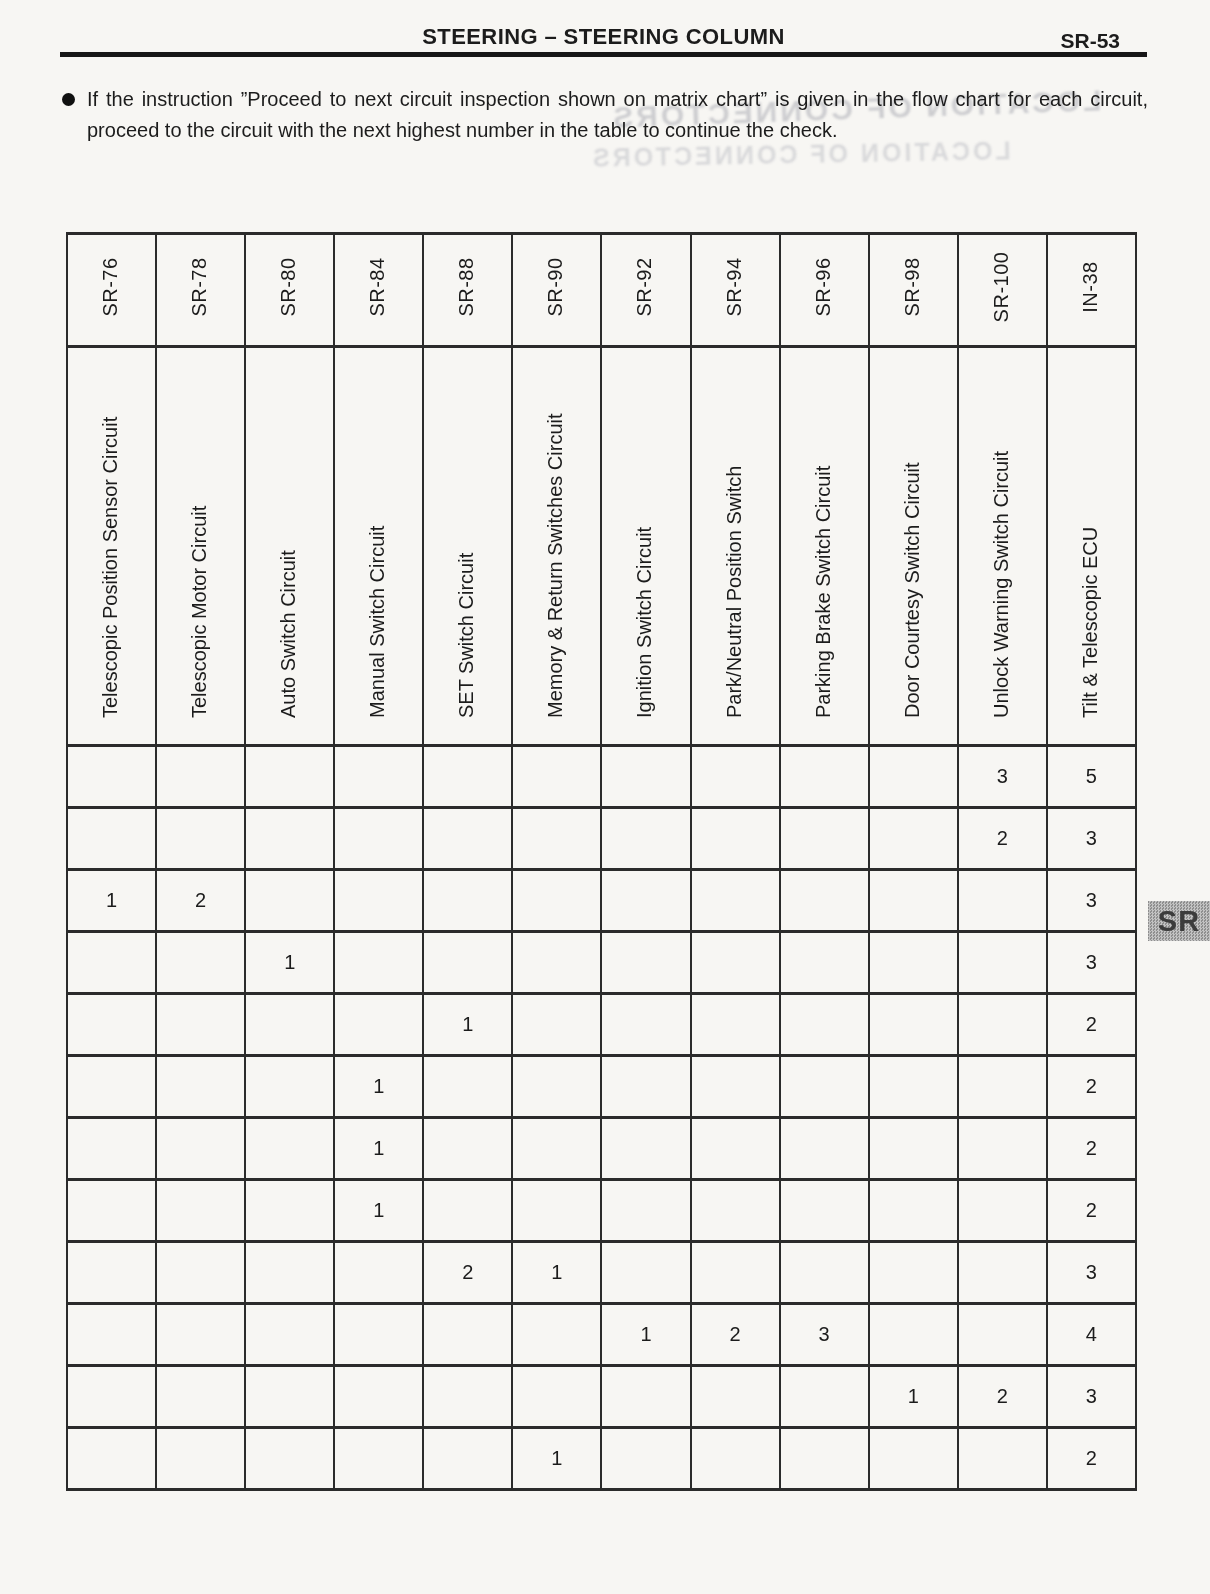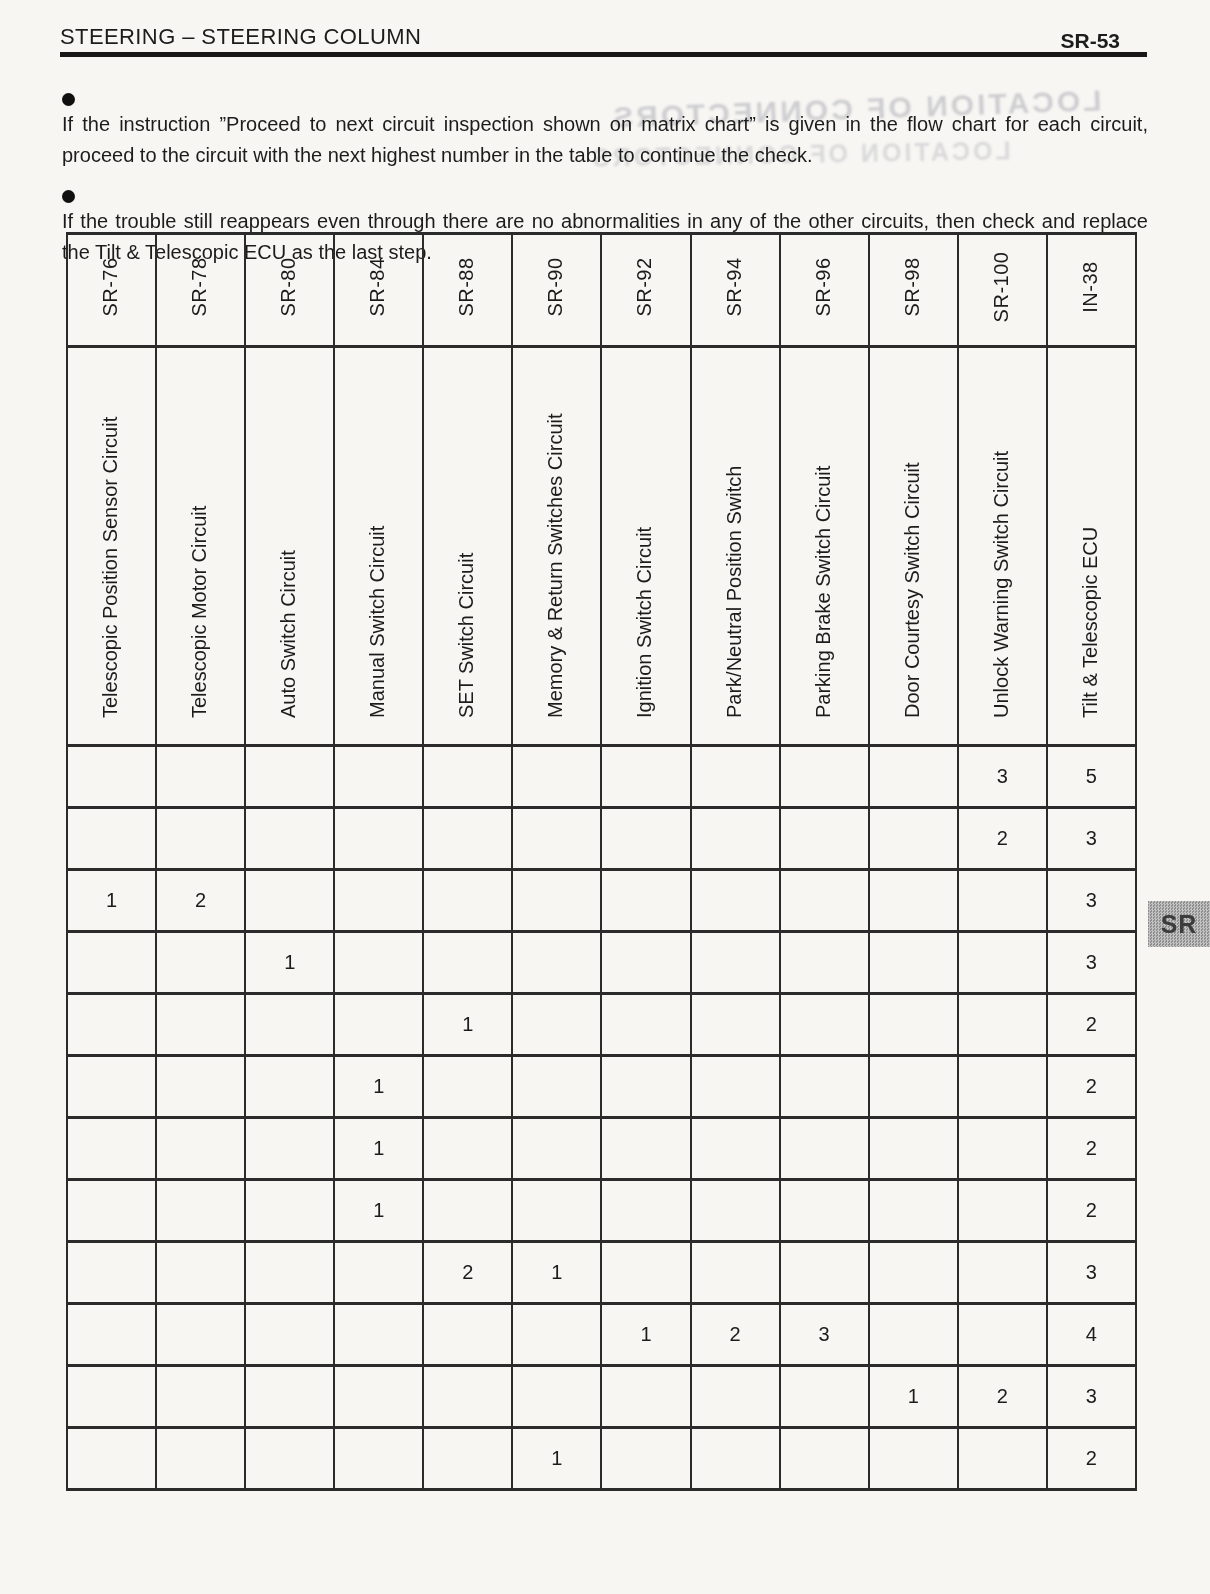--- a/index.html
+++ b/index.html
@@ -21,35 +21,35 @@
     letter-spacing: 3px;
     filter: blur(1.2px);
     pointer-events: none;
   }
   .ghost1 { top: 92px;  left: 610px; font-size: 30px; color: rgba(96,102,118,0.28); transform: scaleX(-1) rotate(2deg); }
   .ghost2 { top: 140px; left: 590px; font-size: 25px; color: rgba(96,102,118,0.20); transform: scaleX(-1) rotate(1deg); }
 
   
   .title {
     position: absolute; top: 24px; left: 60px; width: 1087px;
-    text-align: left; font-size: 22px; font-weight: 400; letter-spacing: 0.4px;
+    text-align: center; font-size: 22px; font-weight: 700; letter-spacing: 0.4px;
   }
   .pagenum {
     position: absolute; top: 29px; right: 90px;
     font-size: 21px; font-weight: 700;
   }
   .rule {
     position: absolute; top: 52px; left: 60px; width: 1087px; height: 5px;
     background: #171717;
   }
 
   
   .hint { position: absolute; top: 74px; left: 62px; width: 1086px; }
   .hint-label { font-size: 20px; letter-spacing: 0.5px; }
-  .bullet { display: flex; gap: 3px; margin-top: 10px; flex-direction: column; }
+  .bullet { display: flex; gap: 12px; margin-top: 10px; }
   .dot { flex: none; width: 13px; height: 13px; border-radius: 50%; background: #101010; margin-top: 9px; }
   .bullet p { margin: 0; font-size: 20px; line-height: 31px; text-align: justify; }
 
   
   table.matrix {
     position: absolute; top: 232px; left: 66px;
     width: 1071px; table-layout: fixed;
     border-collapse: collapse;
   }
   table.matrix th, table.matrix td {
@@ -69,48 +69,44 @@
     transform-origin: 0 0;
     transform: rotate(-90deg) translateX(-100%);
     white-space: nowrap;
     font-size: 20px; color: #1c1c1c;
   }
   .vcode { width: 104px; height: 85px; line-height: 85px; text-align: center; letter-spacing: 0.5px; }
   .vname { width: 390px; height: 85px; line-height: 85px; text-align: left; padding-left: 20px; box-sizing: border-box; }
 
   
   .side-tab {
-    position: absolute; top: 901px; left: 1148px; width: 62px; height: 46px;
+    position: absolute; top: 901px; left: 1148px; width: 62px; height: 40px;
     background: repeating-conic-gradient(#c2c2c2 0% 25%, #8e8e8e 0% 50%);
     background-size: 3px 3px;
     display: flex; align-items: center; justify-content: center;
-    font-size: 25px; font-weight: 700; letter-spacing: 1px; color: #3c3c3c;
+    font-size: 29px; font-weight: 700; letter-spacing: 1px; color: #3c3c3c;
   }
 </style>
 </head>
 <body>
 
 <div class="page">
 
   <div class="ghost ghost1">LOCATION OF CONNECTORS</div>
   <div class="ghost ghost2">LOCATION OF CONNECTORS</div>
 
   <div class="title">STEERING – STEERING COLUMN</div>
   <div class="pagenum">SR-53</div>
   <div class="rule"></div>
 
   <div class="hint">
     <div class="bullet">
       <span class="dot"></span>
       <p>If the instruction ”Proceed to next circuit inspection shown on matrix chart” is given in the flow chart for each circuit, proceed to the circuit with the next highest number in the table to continue the check.</p>
     </div>
-    <div class="bullet">
-      <span class="dot"></span>
-      <p>If the trouble still reappears even through there are no abnormalities in any of the other circuits, then check and replace the Tilt &amp; Telescopic ECU as the last step.</p>
-    </div>
   </div>
 
   <table class="matrix">
     <thead id="mhead">
         <tr class="code-row">
           <th class="vcell">
             <span class="vtext vcode">SR-76</span>
           </th>
           <th class="vcell">
             <span class="vtext vcode">SR-78</span>

